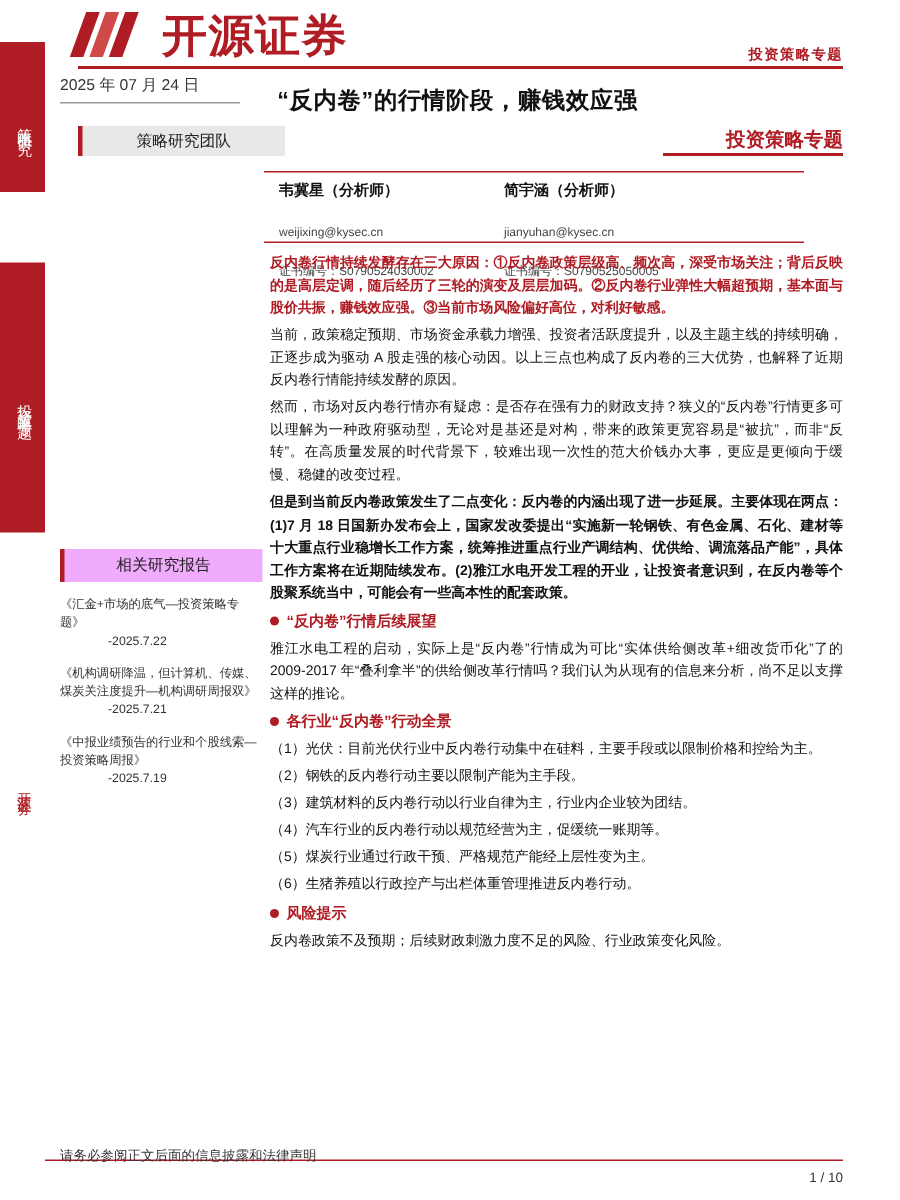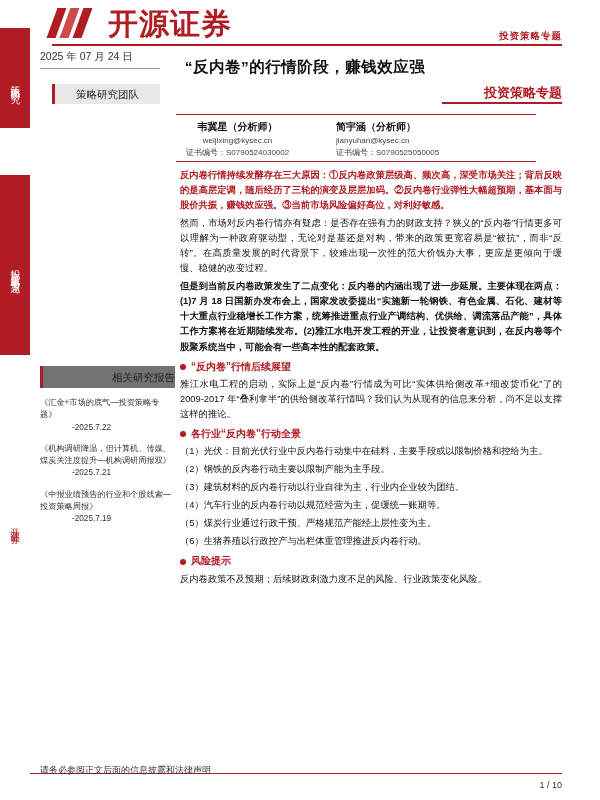--- a/index.html
+++ b/index.html
@@ -84,21 +84,21 @@
   
   .doc-title {
     position:absolute; left:140px; top:57px; width:330px;
     text-align:center;
     font-size:15.5px; font-weight:bold; color:#111;
     letter-spacing:0.5px;
   }
 
   
   .team-tag {
-    position:absolute; left:52px; top:84px; width:108px; height:20px;
+    position:absolute; left:52px; top:84px; width:138px; height:20px;
     background:#e8e8e8;
     border-left:3px solid #b01c24;
     font-size:10.5px; color:#222;
     text-align:center; line-height:20px;
   }
   .subtitle {
     position:absolute; right:38px; top:84px;
     font-size:13px; font-weight:bold; color:#b01c24;
   }
   .subtitle-rule {
@@ -107,33 +107,33 @@
   }
 
   
   .analysts {
     position:absolute; left:176px; top:114px; width:360px; height:48px;
     border-top:1px solid #b01c24;
     border-bottom:1px solid #b01c24;
     padding-top:5px;
   }
   .an-col { position:absolute; top:5px; font-size:9.5px; color:#222; }
-  .an-col.c1 { left:10px;text-align:center; }
+  .an-col.c1 { left:10px; }
   .an-col.c2 { left:160px; }
   .an-name { font-size:10px; font-weight:bold; color:#111; }
-  .an-mail, .an-cert { font-size:8px; color:#444; margin-top:2px; }
+  .an-mail, .an-cert { font-size:8px; color:#444; margin-top:16px; }
 
   
   .rel-box {
     position:absolute; left:40px; top:366px; width:135px;
   }
   .rel-title {
-    width:135px; height:22px; background:#737373;
+    width:135px; height:22px; background:#f0abfc;
     border-left:3px solid #b01c24;
-    font-size:10.5px; color:#222; text-align:right; line-height:22px;
+    font-size:10.5px; color:#222; text-align:center; line-height:22px;
   }
   .rel-item {
     font-size:8.2px; color:#333; line-height:1.5; margin-top:9px;
   }
   .rel-date { font-size:8.2px; color:#333;margin-left:32px; }
 
   
   .body-col {
     position:absolute; left:180px; top:168px; width:382px;
     font-size:9.3px; line-height:1.62; color:#111;
@@ -218,20 +218,21 @@
   </div>
   <div class="rel-item">
     <span>《中报业绩预告的行业和个股线索—投资策略周报》</span>
     <div class="rel-date">-2025.7.19</div>
   </div>
 </div>
 
 <div class="body-col">
 
   <p class="para rb">反内卷行情持续发酵存在三大原因：①反内卷政策层级高、频次高，深受市场关注；背后反映的是高层定调，随后经历了三轮的演变及层层加码。②反内卷行业弹性大幅超预期，基本面与股价共振，赚钱效应强。③当前市场风险偏好高位，对利好敏感。</p>
+  <p class="para">当前，政策稳定预期、市场资金承载力增强、投资者活跃度提升，以及主题主线的持续明确，正逐步成为驱动 A 股走强的核心动因。以上三点也构成了反内卷的三大优势，也解释了近期反内卷行情能持续发酵的原因。</p>
   <p class="para">然而，市场对反内卷行情亦有疑虑：是否存在强有力的财政支持？狭义的“反内卷”行情更多可以理解为一种政府驱动型，无论对是基还是对构，带来的政策更宽容易是“被抗”，而非“反转”。在高质量发展的时代背景下，较难出现一次性的范大价钱办大事，更应是更倾向于缓慢、稳健的改变过程。</p>
   <p class="para bold">但是到当前反内卷政策发生了二点变化：反内卷的内涵出现了进一步延展。主要体现在两点：(1)7 月 18 日国新办发布会上，国家发改委提出“实施新一轮钢铁、有色金属、石化、建材等十大重点行业稳增长工作方案，统筹推进重点行业产调结构、优供给、调流落品产能”，具体工作方案将在近期陆续发布。(2)雅江水电开发工程的开业，让投资者意识到，在反内卷等个股聚系统当中，可能会有一些高本性的配套政策。</p>
 
   <div class="sec-head">
     <span class="bullet"></span><span>“反内卷”行情后续展望</span>
   </div>
   <p class="para">雅江水电工程的启动，实际上是“反内卷”行情成为可比“实体供给侧改革+细改货币化”了的 2009-2017 年“叠利拿半”的供给侧改革行情吗？我们认为从现有的信息来分析，尚不足以支撑这样的推论。</p>
 
   <div class="sec-head">
     <span class="bullet"></span><span>各行业“反内卷”行动全景</span>

